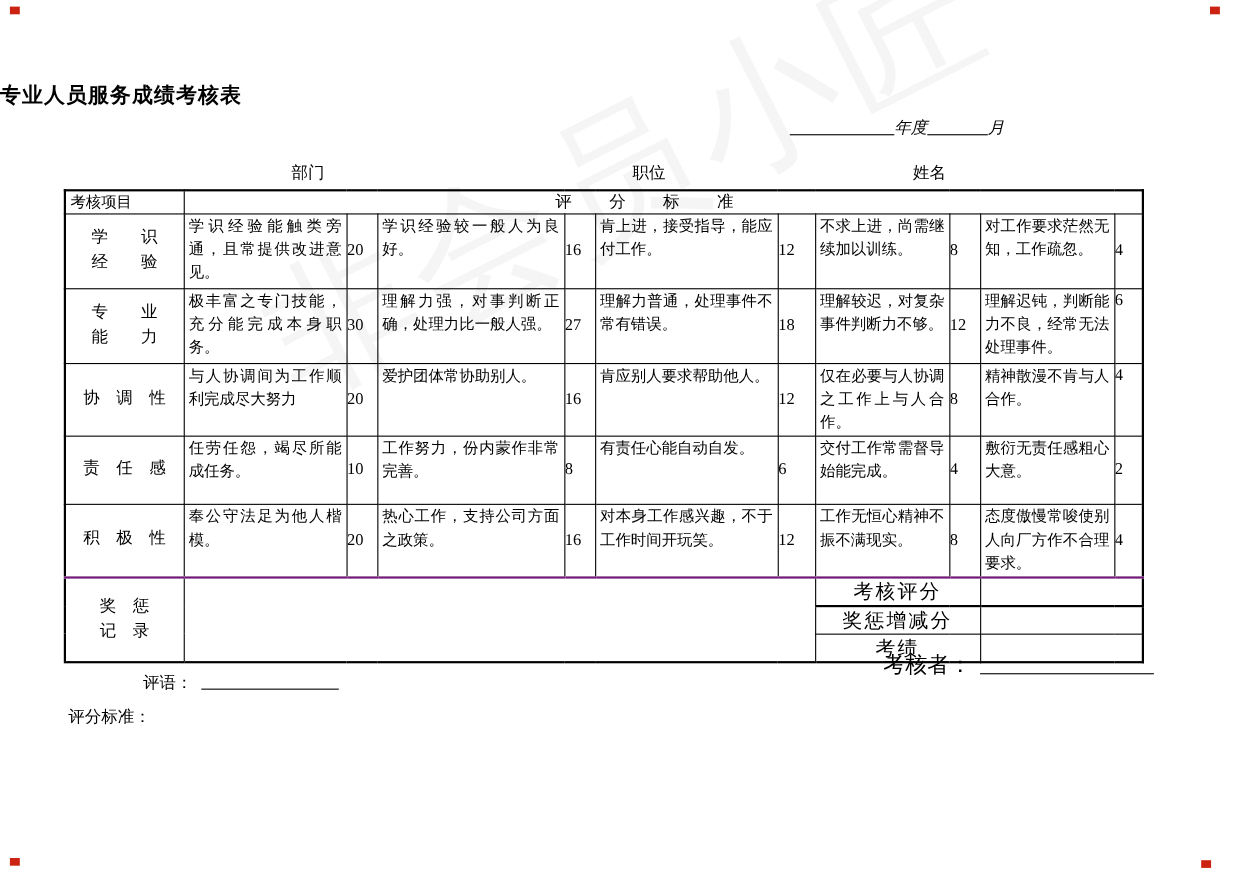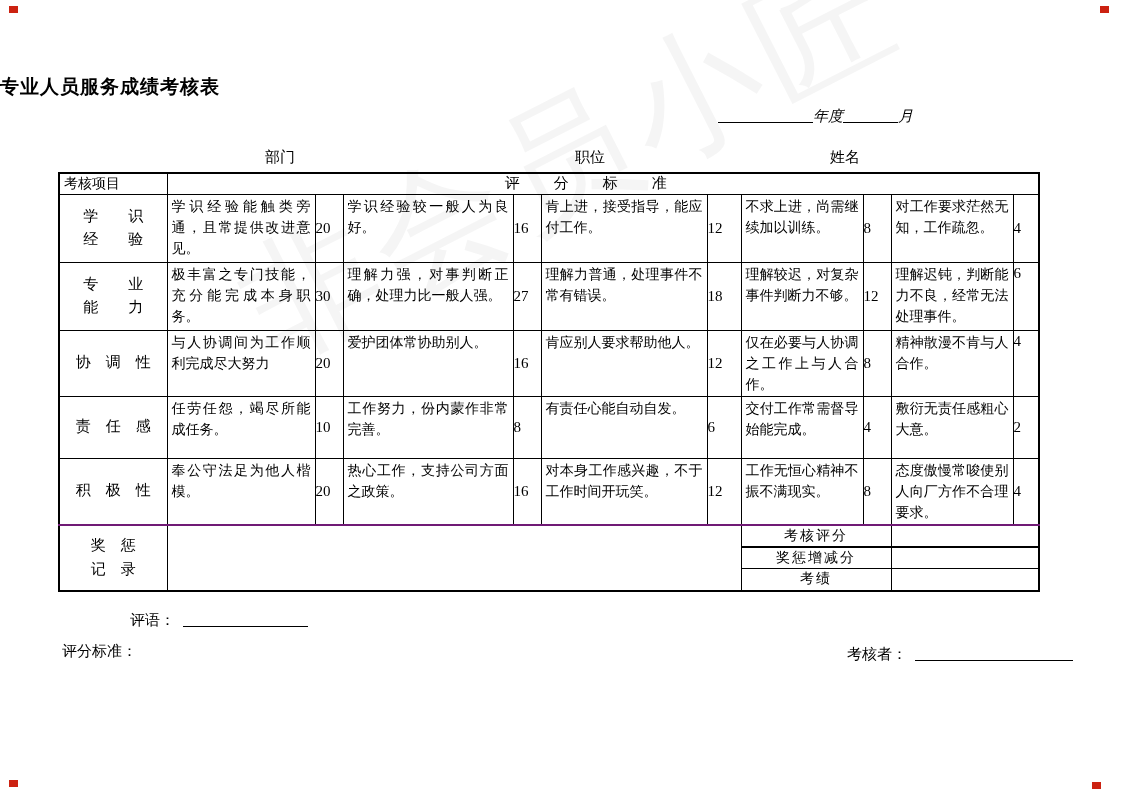--- a/index.html
+++ b/index.html
@@ -35,25 +35,25 @@
 
   td.cat { text-align:center; vertical-align:middle; white-space:pre-line;
            font-size:15px; line-height:1.55; }
   td.desc { vertical-align:top; text-align:justify; font-size:14px;
             line-height:21px; padding:1px 4px; }
   td.score { text-align:left; vertical-align:middle; font-size:15px; }
   td.score.top { vertical-align:top; padding-top:2px; }
 
   tr.s0, tr.s1, tr.s2 { height:22px; }
   tr.s0 td { border-bottom:2px solid #000; }
-  td.sumlabel { text-align:center; font-size:14px; letter-spacing:2px; }
+  td.sumlabel { text-align:center; font-size:18px; letter-spacing:2px; }
   td.sumval, td.sumblank { background:#fff; }
 
   .commentline { position:absolute; top:610px; left:130px; font-size:15px; }
-  .assessorline { position:absolute; top:644px; left:803px; font-size:15px;margin-left:44px; }
+  .assessorline { position:absolute; top:591px; left:803px; font-size:20px; }
   .gradetitle { position:absolute; top:642px; left:62px; font-size:15px; }
   .grades { position:absolute; top:670px; left:148px; display:flex; gap:58px; font-size:15px; }
 
   .watermark { position:absolute; top:240px; left:210px; font-size:135px; letter-spacing:8px;
                color:#555; opacity:0.055; transform:rotate(-27deg); transform-origin:left top;
                pointer-events:none; white-space:nowrap; }
 
   .cornermark { position:absolute; width:9px; height:7px; }
   .cm-tl { top:6px; left:9px; } .cm-tr { top:6px; left:1100px; }
   .cm-bl { top:780px; left:9px; } .cm-br { top:782px; left:1092px; }

